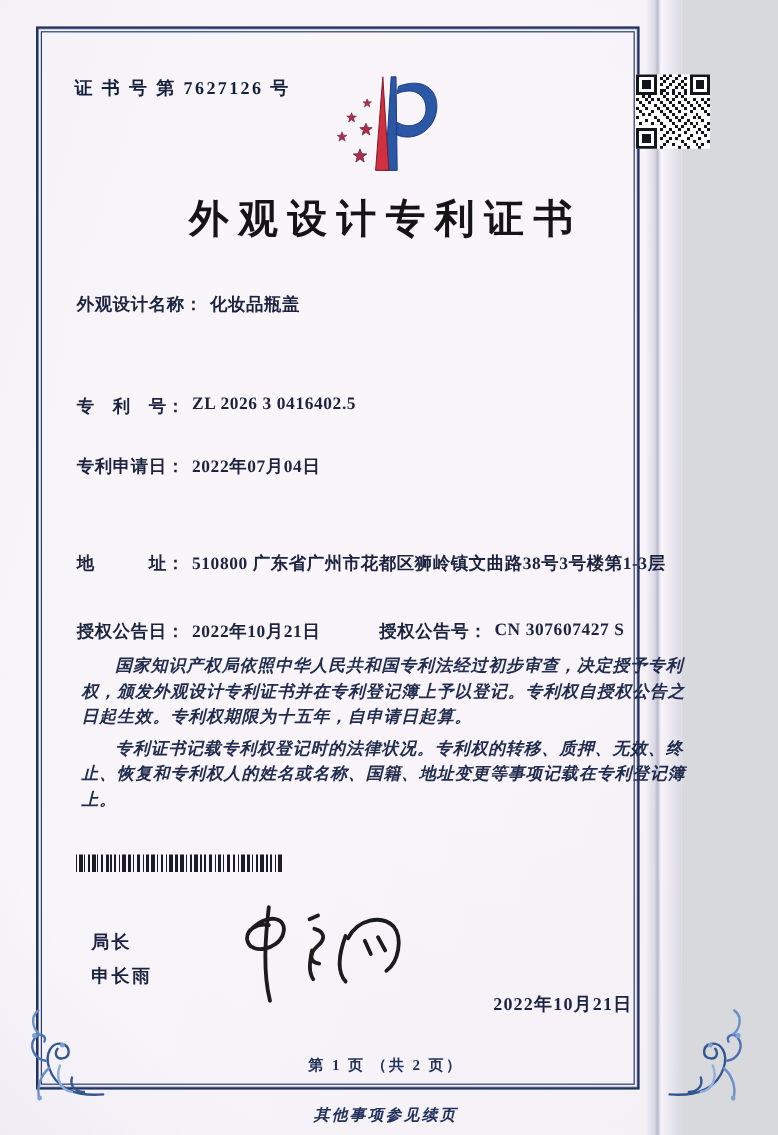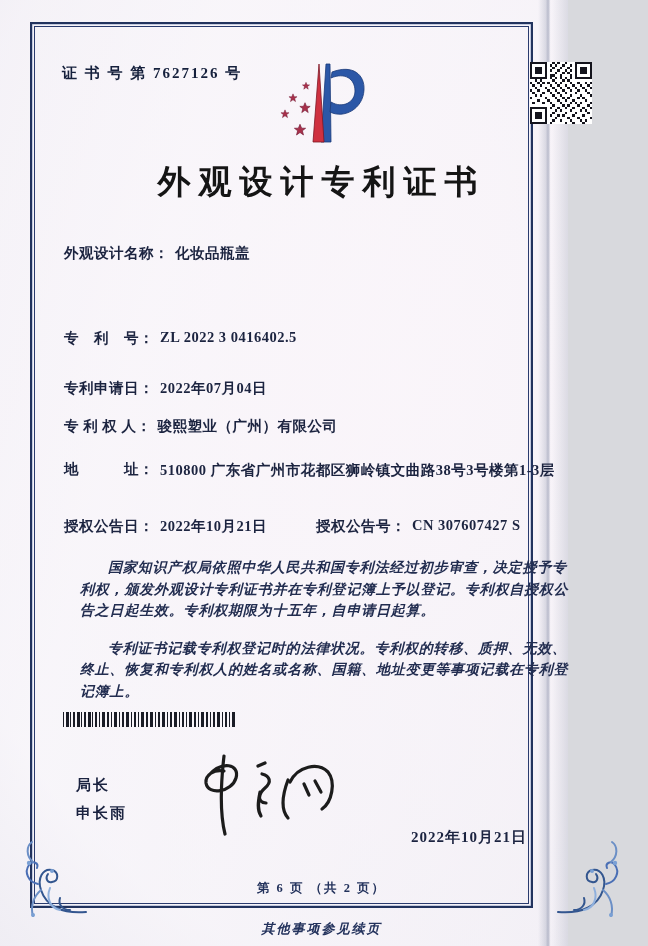--- a/index.html
+++ b/index.html
@@ -48,21 +48,21 @@
   }
   .row .val{margin-left:6px;}
   .row-addr .val{white-space:normal;width:402px;line-height:21px;}
   .grant-pair{display:flex;font-size:14.5px;font-weight:bold;color:#1c2440;letter-spacing:0.5px;white-space:nowrap;margin-top:10px;}
   .grant-pair .val{margin-left:6px;}
   .paras{
     left:64px;top:541px;width:524px;
     font-size:14px;line-height:21.5px;color:#222d50;
     font-style:italic;font-weight:600;letter-spacing:0.8px;
   }
-  .paras p{margin:16px;text-indent:2em;}
+  .paras p{margin:4px;text-indent:2em;}
   .barcode{left:63px;top:712px;width:172px;height:15px;}
   .director-label{left:76px;top:776px;font-size:15px;font-weight:bold;color:#1b2340;letter-spacing:2px;font-family:Liberation Serif, serif;}
   .director-name{left:76px;top:804px;font-size:15px;font-weight:bold;color:#1b2340;letter-spacing:2px;font-family:"Liberation Sans","DejaVu Sans",sans-serif;}
   .signature{left:178px;top:752px;width:180px;height:88px;}
   .issue-date{left:411px;top:828px;font-size:15px;font-weight:bold;color:#1b2340;letter-spacing:1px;}
   .page-info{
     left:30px;top:880px;width:583px;text-align:center;
     font-size:12.5px;font-weight:bold;color:#23325c;letter-spacing:2px;
   }
   .footer-note{
@@ -153,29 +153,25 @@
   </svg>
 
   <div class="abs row" style="top:244px">
     <span class="lbl">外观设计名称：</span>
     <span class="val">化妆品瓶盖</span>
   </div>
 
   <div class="abs title">外观设计专利证书</div>
   <div class="abs row" style="top:329px">
     <span class="lbl">专　利　号：</span>
-    <span class="val">ZL 2022 3 0416402.5</span>
+    <span class="val">ZL 2026 3 0416402.5</span>
   </div>
   <div class="abs row" style="top:379px">
     <span class="lbl">专利申请日：</span>
     <span class="val">2022年07月04日</span>
-  </div>
-  <div class="abs row" style="top:417px">
-    <span class="lbl">专 利 权 人：</span>
-    <span class="val">骏熙塑业（广州）有限公司</span>
   </div>
   <div class="abs row row-addr" style="top:460px">
     <span class="lbl">地　　　址：</span>
     <span class="val">510800 广东省广州市花都区狮岭镇文曲路38号3号楼第1-3层</span>
   </div>
 
   <div class="abs" style="top:507px;left:0;width:648px">
     <div class="grant-pair abs" style="left:64px">
       <span>授权公告日：</span>
       <span class="val">2022年10月21日</span>
@@ -207,17 +203,17 @@
       <path d="M82,40 C80,50 79,58 83,64"></path>
       <path d="M110,28 C104,44 103,58 110,66"></path>
       <path d="M112,30 C120,14 140,10 150,20 C158,30 154,50 144,57"></path>
       <path d="M126,32 l5,11"></path>
       <path d="M137,29 l6,11"></path>
     </g>
   </svg>
 
   <div class="abs issue-date">2022年10月21日</div>
 
-  <div class="abs page-info">第 6 页 （共 2 页）</div>
+  <div class="abs page-info">第 1 页 （共 2 页）</div>
 
   <div class="abs footer-note">其他事项参见续页</div>
 
 </div>
 
 </body></html>

